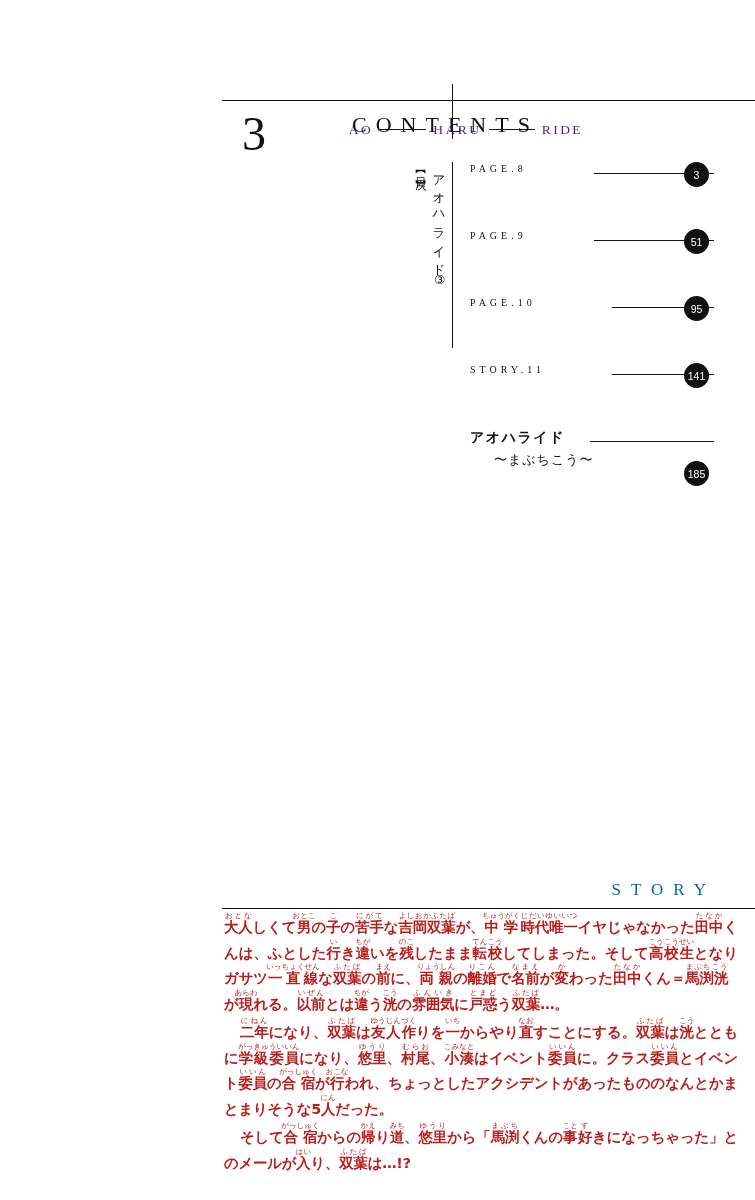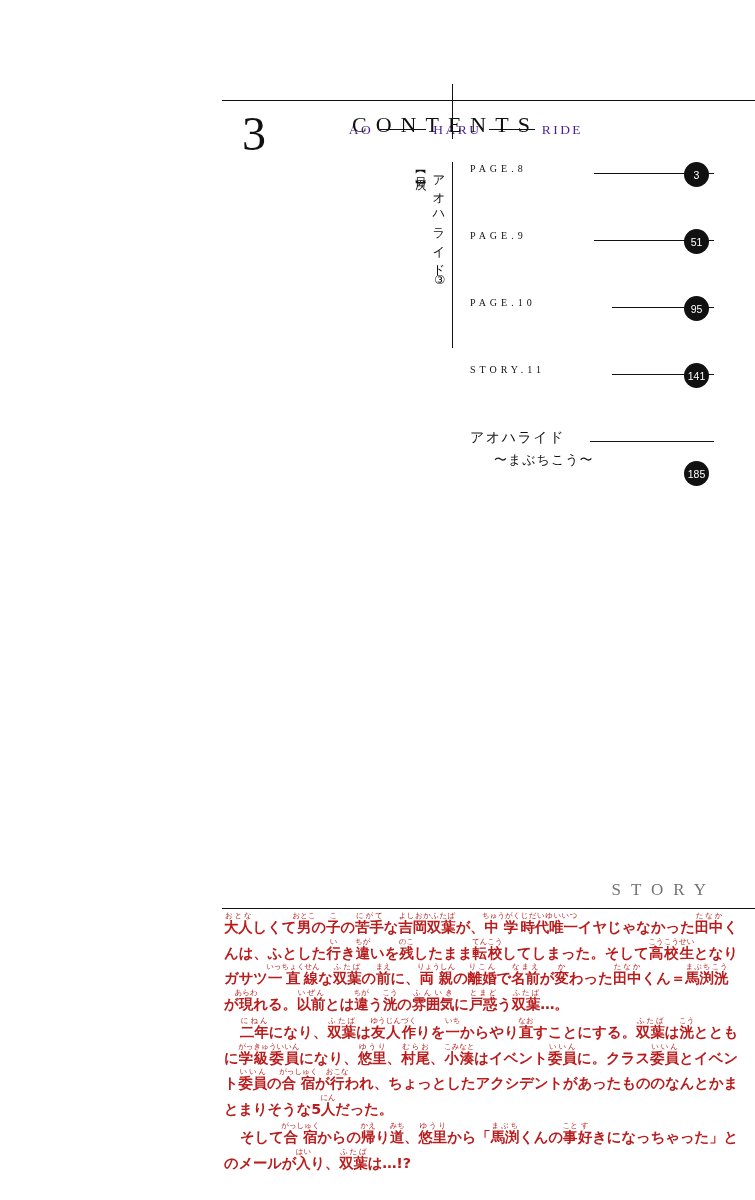--- a/index.html
+++ b/index.html
@@ -165,21 +165,21 @@
     align-items: center;
     justify-content: center;
     letter-spacing: 0px;
   }
 
   
   .toc-row.jp .label {
     font-family: "DejaVu Sans", sans-serif;
     font-size: 14px;
     letter-spacing: 1.5px;
-    font-weight: normal;
+    font-weight: bold;
     top: 6px;
   }
   .toc-row.jp .sub {
     position: absolute;
     left: 42px;
     top: 28px;
     font-family: "DejaVu Sans", sans-serif;
     font-size: 13px;
     letter-spacing: 1px;
     color: #111;
@@ -187,21 +187,21 @@
 
   
   .story-heading {
     position: absolute;
     left: 400px;
     top: 880px;
     width: 316px;
     text-align: right;
     font-size: 17px;
     letter-spacing: 10px;
-    color: #737373;
+    color: #0369a1;
   }
   .rule-story {
     position: absolute;
     left: 222px;
     top: 908px;
     width: 533px;
     height: 1px;
     background: #111;
   }
 

